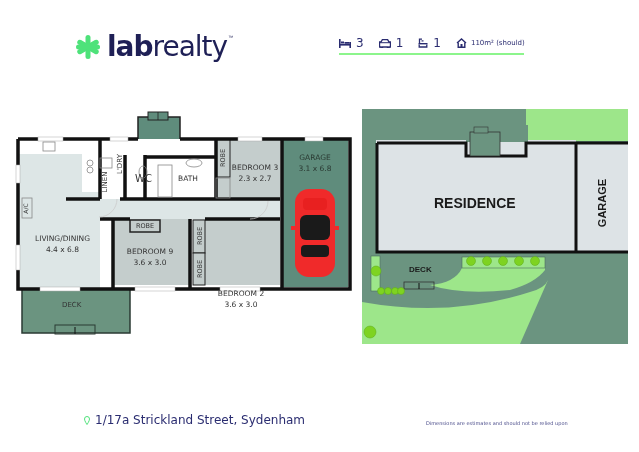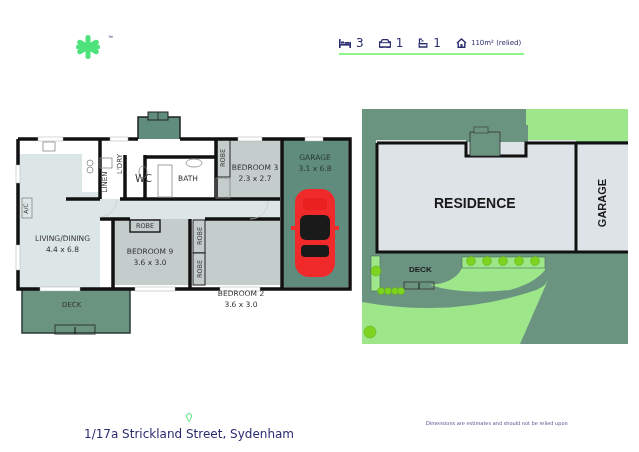--- a/index.html
+++ b/index.html
@@ -9,38 +9,41 @@
   .logo { left: 75px; top: 30px; height: 34px; display: flex; align-items: center; }
   .logo-text { font-family: "DejaVu Sans", sans-serif; font-size: 28px; color: #1f2056; letter-spacing: -1px; line-height: 30px; }
   .logo-text b { font-weight: bold; }
   .logo-text span { font-weight: normal; }
   .tm { font-size: 5px; color: #1f2056; margin-left: 1px; align-self: flex-start; margin-top: 4px; }
   .stats { left: 339px; top: 36px; display: flex; align-items: center; gap: 4px; font-family: "DejaVu Sans", sans-serif; color: #2a2c70; }
   .stat { display: flex; align-items: center; gap: 5px; margin-right: 11px; }
   .stat-num { font-size: 12px; }
   .stat-area { font-size: 7px; }
   .stats-line { left: 339px; top: 53px; width: 185px; height: 2px; background: #8cf58c; }
-  .addr { left: 84px; top: 413px; font-family: "DejaVu Sans", sans-serif; font-size: 12px; color: #2a2c70; display: flex; align-items: center; gap: 5px; flex-direction: column; }
+  .addr { left: 84px; top: 413px; font-family: "DejaVu Sans", sans-serif; font-size: 12px; color: #2a2c70; display: flex; align-items: center; gap: 5px; }
   .disclaimer { left: 426px; top: 420px; font-family: "DejaVu Sans", sans-serif; font-size: 5px; color: #4a4c8a; }
   .lbl { position: absolute; font-family: "DejaVu Sans", sans-serif; font-size: 7.5px; color: #333; text-align: center; line-height: 11px; white-space: nowrap; }
   .lbl-v { position: absolute; font-family: "DejaVu Sans", sans-serif; font-size: 7px; color: #333; white-space: nowrap; transform: rotate(-90deg); transform-origin: center; }
   .site-lbl { position: absolute; font-family: "Liberation Sans", sans-serif; font-weight: bold; color: #1a1a1a; white-space: nowrap; }
 </style>
 </head>
 <body>
 
 <div class="abs logo">
   <svg width="26" height="26" viewBox="0 0 26 26" style="margin-right:6px">
     <g fill="#4ee27a">
       <rect x="10.5" y="1" width="5" height="24" rx="2.5"></rect>
       <rect x="10.5" y="1" width="5" height="24" rx="2.5" transform="rotate(60 13 13)"></rect>
       <rect x="10.5" y="1" width="5" height="24" rx="2.5" transform="rotate(120 13 13)"></rect>
       <rect x="1" y="10.5" width="24" height="5" rx="2.5"></rect>
     </g>
   </svg>
+  <div class="logo-text">
+    <b>lab</b><span>realty</span>
+  </div>
   <span class="tm">™</span>
 </div>
 
 <div class="abs stats">
   <div class="stat">
     <svg width="12" height="9" viewBox="0 0 12 9">
       <rect x="0" y="0" width="1.6" height="9" fill="#2a2c70"></rect>
       <rect x="0" y="5" width="12" height="1.6" fill="#2a2c70"></rect>
       <rect x="10.4" y="3" width="1.6" height="6" fill="#2a2c70"></rect>
       <rect x="2" y="2.5" width="3" height="2" fill="#2a2c70"></rect>
@@ -63,21 +66,21 @@
       <rect x="3.5" y="2.3" width="2" height="1.2" fill="#2a2c70"></rect>
     </svg>
     <span class="stat-num">1</span>
   </div>
   <div class="stat" style="gap:4px">
     <svg width="11" height="10" viewBox="0 0 11 10">
       <path d="M1 5 L5.5 1 L10 5" fill="none" stroke="#2a2c70" stroke-width="1.4"></path>
       <path d="M2.2 4.5 V9.3 H8.8 V4.5" fill="none" stroke="#2a2c70" stroke-width="1.4"></path>
       <rect x="4.5" y="6" width="2" height="3.3" fill="#2a2c70"></rect>
     </svg>
-    <span class="stat-area">110m² (relied)</span>
+    <span class="stat-area">110m² (should)</span>
   </div>
 </div>
 <div class="abs stats-line"></div>
 
 <div class="abs" style="left:0;top:0;width:360px;height:345px;">
   <svg width="360" height="345" viewBox="0 0 360 345" style="position:absolute;left:0;top:0">
 
     <rect x="22" y="289" width="108" height="44" fill="#6b9480" stroke="#2a3a33" stroke-width="1.5"></rect>
     <rect x="55" y="325" width="40" height="9" fill="none" stroke="#2a3a33" stroke-width="1"></rect>
     <line x1="75" y1="327" x2="75" y2="334" stroke="#111" stroke-width="1"></line>

